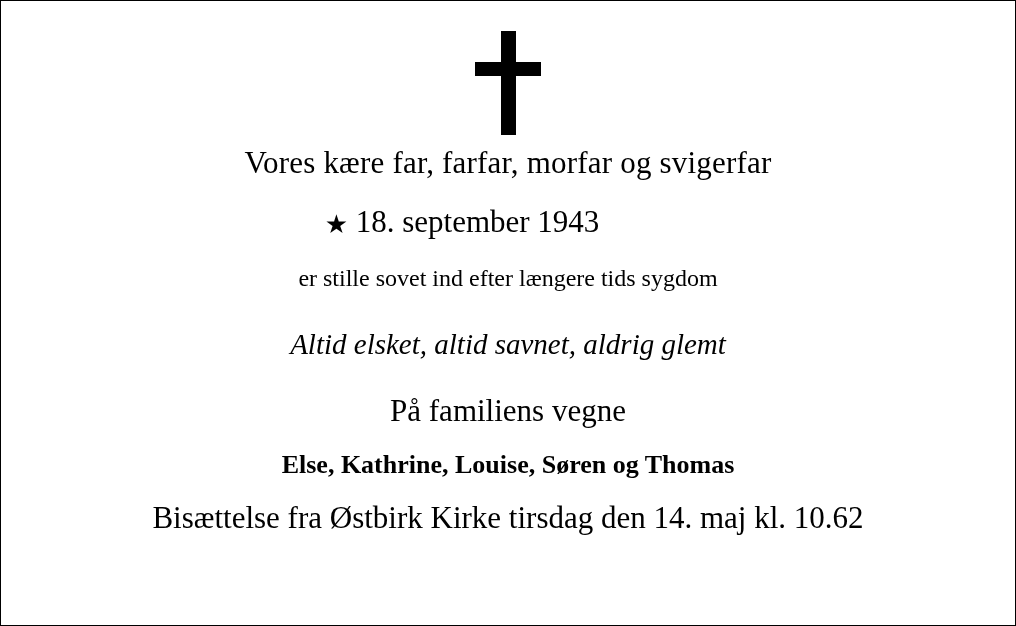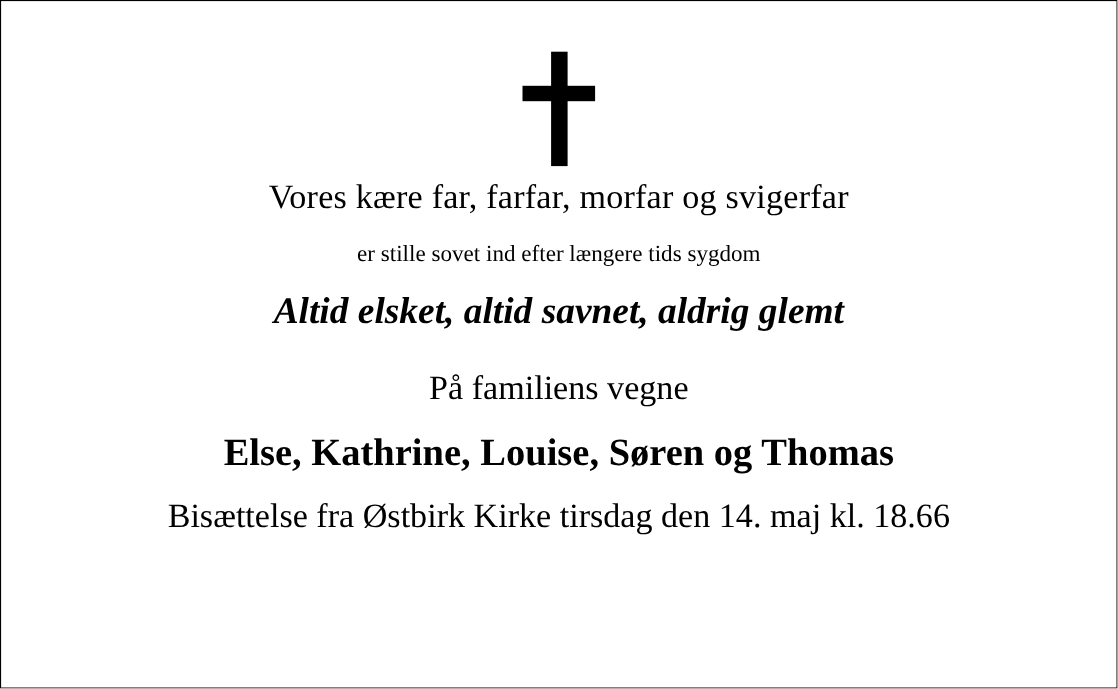--- a/index.html
+++ b/index.html
@@ -13,21 +13,21 @@
     font-family: "Liberation Serif", serif;
     color: #000000;
   }
   .notice {
     position: relative;
     box-sizing: border-box;
     width: 1016px;
     height: 626px;
     border: 1px solid #000000;
     background: #ffffff;
-    padding: 42px 30px 20px 30px;
+    padding: 26px 30px 20px 30px;
     text-align: center;
     overflow: hidden;
   }
   .cross-wrap {
     height: 118px;
     display: flex;
     align-items: flex-start;
     justify-content: center;
   }
   .cross {
@@ -86,34 +86,34 @@
   }
   .star-glyph, .dagger-glyph {
     font-family: "DejaVu Sans", sans-serif;
     font-size: 26px;
     vertical-align: -1px;
   }
   .dagger-glyph {
     font-size: 29px;
   }
   .reason {
-    font-size: 21px;
+    font-size: 24px;
+    margin-top: 26px;
   }
   .epitaph {
-    font-size: 34px;
+    font-size: 29px;
     font-style: italic;
-    margin-top: 26px;
-    font-weight: bold;
+    margin-top: 40px;
   }
   .onbehalf {
     font-size: 31px;
     margin-top: 36px;
   }
   .family {
-    font-size: 35px;
+    font-size: 26px;
     font-weight: bold;
     margin-top: 26px;
   }
   .funeral {
     font-size: 31px;
     margin-top: 24px;
   }
 </style>
 </head>
 <body>
@@ -124,26 +124,30 @@
     <div class="cross">
       <div class="vertical"></div>
       <div class="horizontal"></div>
     </div>
   </div>
 
   <div class="line intro">Vores kære far, farfar, morfar og svigerfar</div>
 
 
   <div class="dates">
+    <span class="birth">
+      <span class="star-glyph">★</span>
+      <span>18. september 1943</span>
+    </span>
     <span class="gap"></span>
   </div>
 
   <div class="line reason">er stille sovet ind efter længere tids sygdom</div>
 
   <div class="line epitaph">Altid elsket, altid savnet, aldrig glemt</div>
 
   <div class="line onbehalf">På familiens vegne</div>
 
   <div class="line family">Else, Kathrine, Louise, Søren og Thomas</div>
 
-  <div class="line funeral">Bisættelse fra Østbirk Kirke tirsdag den 14. maj kl. 18.66</div>
+  <div class="line funeral">Bisættelse fra Østbirk Kirke tirsdag den 14. maj kl. 10.62</div>
 
 </div>
 
 </body></html>

